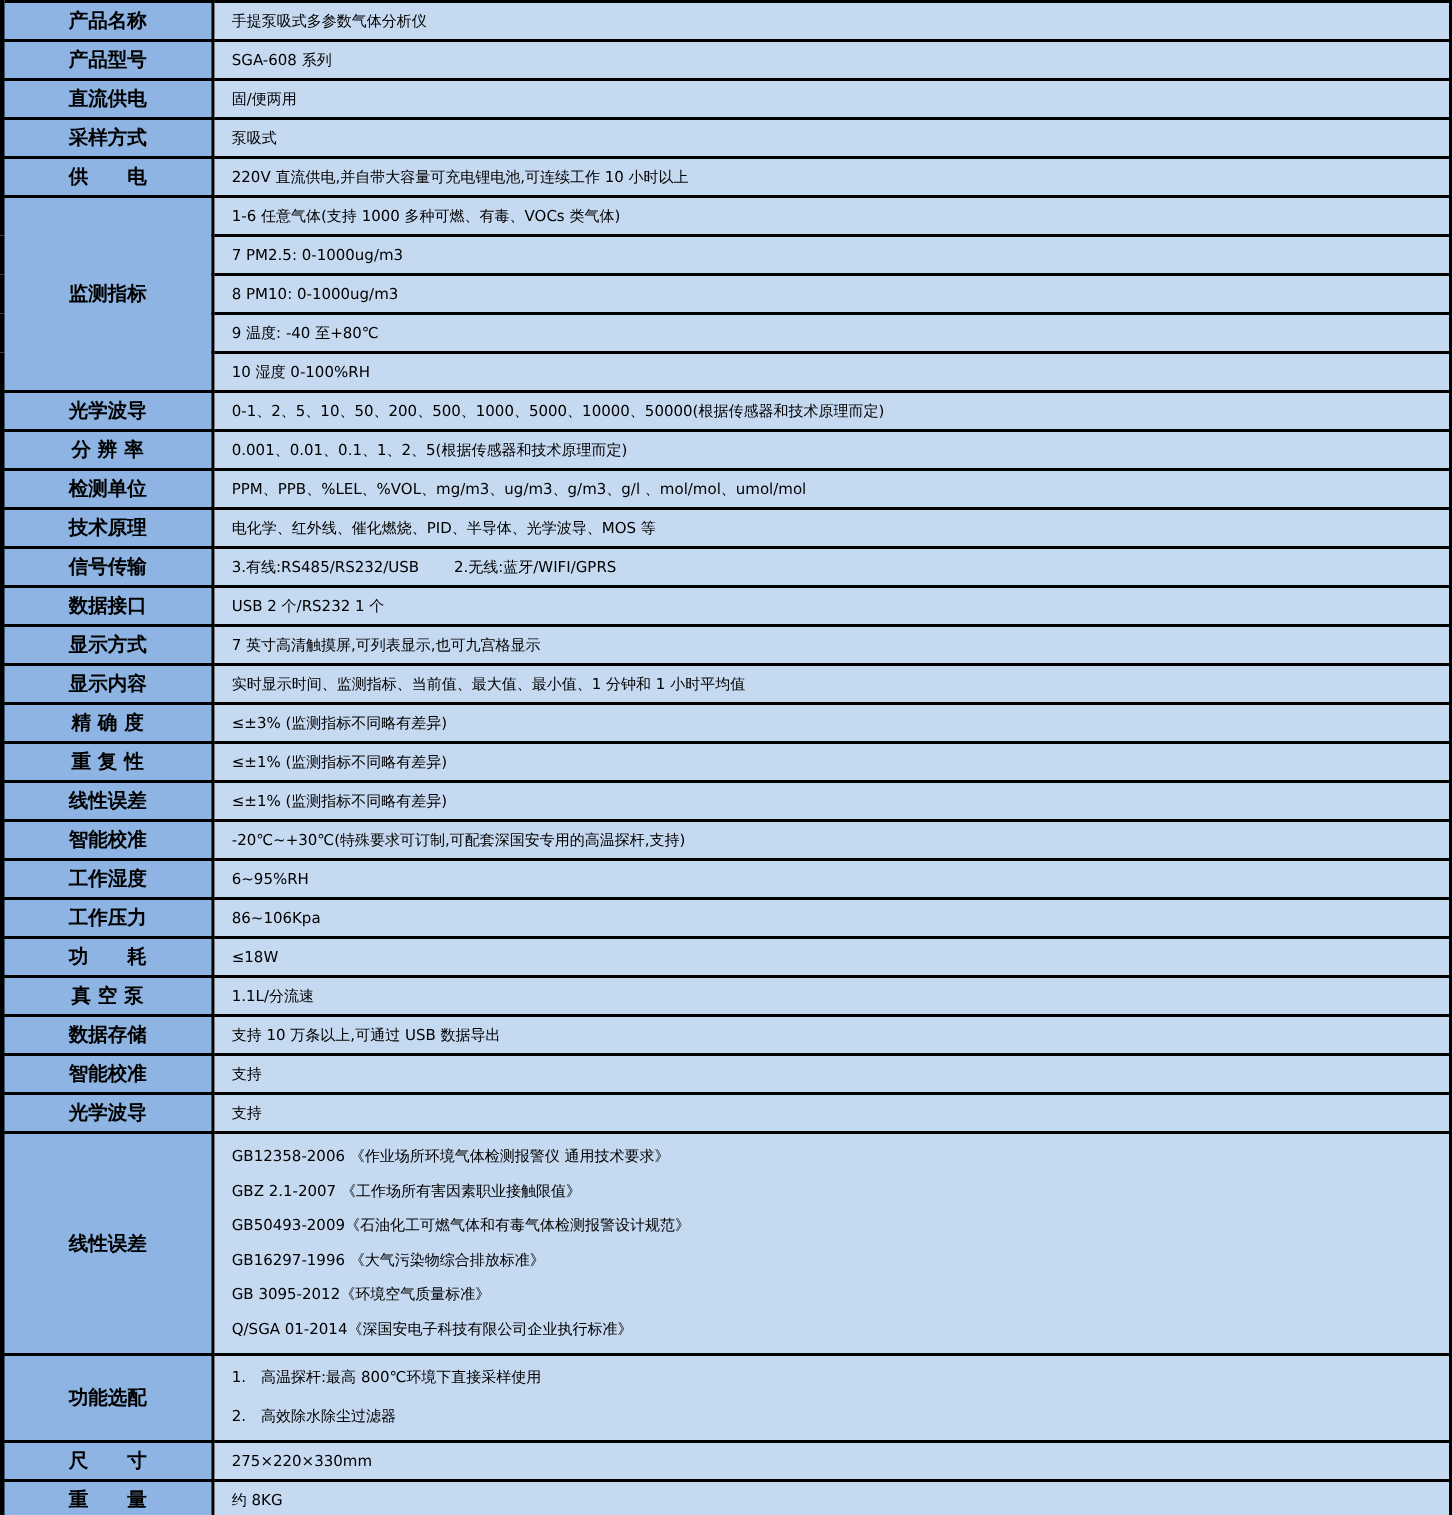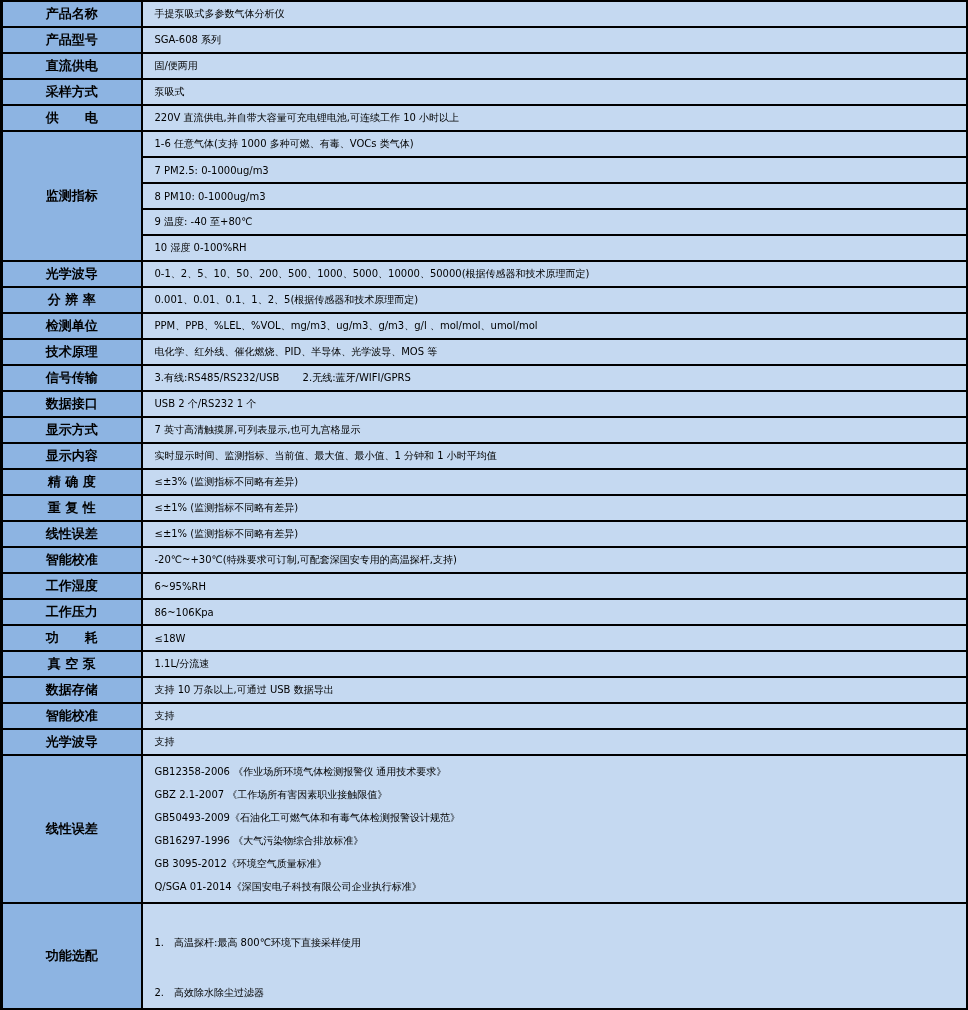--- a/index.html
+++ b/index.html
@@ -29,21 +29,21 @@
     font-size:10px;
     text-align:left;
     vertical-align:middle;
     padding:2px 8px 2px 12px;
     white-space:nowrap;
     overflow:hidden;
   }
   tr.r{height:26px;}
   td.val .line{line-height:23px;white-space:nowrap;}
   tr.tall-6 td.val{padding-top:4px;padding-bottom:4px;}
-  tr.tall-2 td.val .line{line-height:26px;margin-top:24px;}
+  tr.tall-2 td.val .line{line-height:26px;}
 </style>
 </head>
 <body>
 
 <table class="spec">
   <colgroup>
       <col class="label-col">
       <col>
     </colgroup>
   <tbody>

